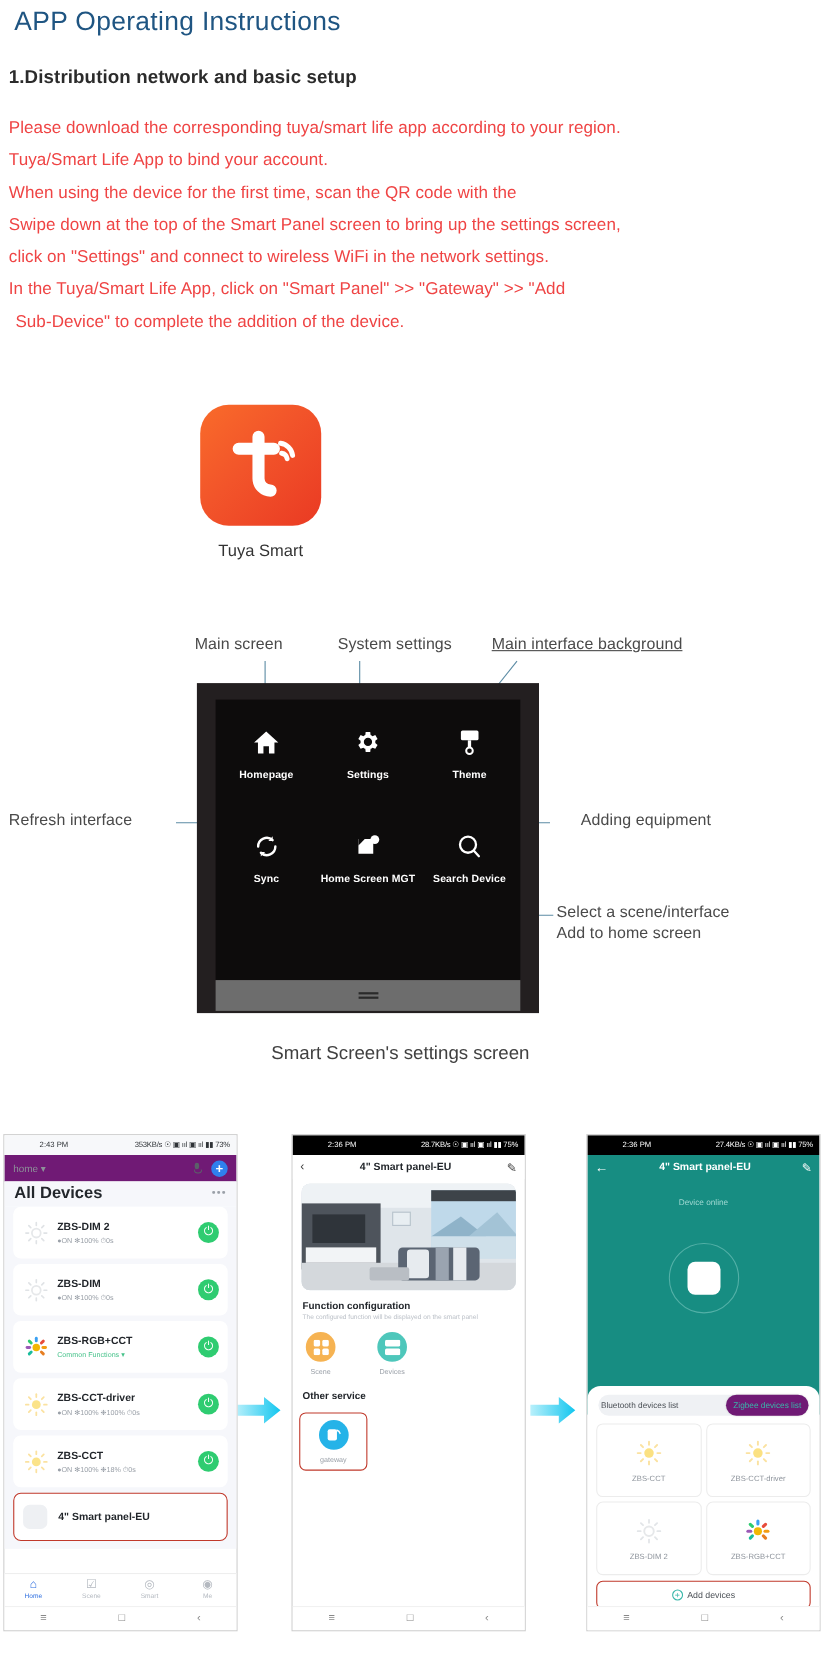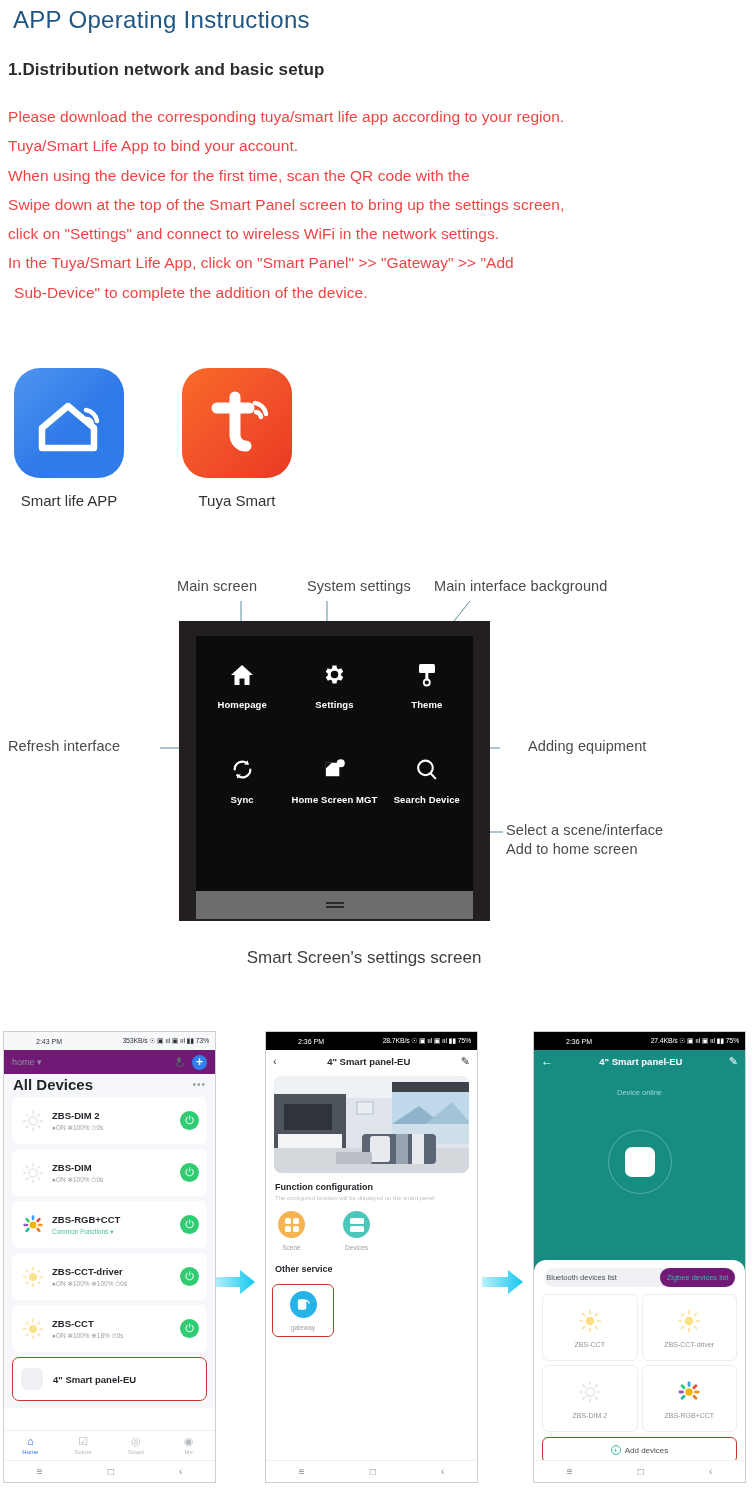--- a/index.html
+++ b/index.html
@@ -220,30 +220,20 @@
   <p>Tuya/Smart Life App to bind your account.</p>
   <p>When using the device for the first time, scan the QR code with the</p>
   <p>Swipe down at the top of the Smart Panel screen to bring up the settings screen,</p>
   <p>click on "Settings" and connect to wireless WiFi in the network settings.</p>
   <p>In the Tuya/Smart Life App, click on "Smart Panel" &gt;&gt; "Gateway" &gt;&gt; "Add</p>
   <p class="indent"> Sub-Device" to complete the addition of the device.</p>
 </div>
 
 <div class="app-row">
 
-  <div class="app-item" style="left:14px; top:0;">
-    <div class="tile smartlife">
-      <svg class="home-glyph" width="74" height="62" viewBox="0 0 74 62">
-        <path d="M10 34 L36 12 L62 34 L62 54 L10 54 Z" fill="none" stroke="#ffffff" stroke-width="6.5" stroke-linejoin="round" stroke-linecap="round"></path>
-        <path d="M54 16 a13 13 0 0 1 11 11" fill="none" stroke="#fff" stroke-width="4.5" stroke-linecap="round"></path>
-        <path d="M55 25 a6 6 0 0 1 5 5" fill="none" stroke="#fff" stroke-width="4.5" stroke-linecap="round"></path>
-      </svg>
-    </div>
-    <div class="caption">Smart life APP</div>
-  </div>
 
   <div class="app-item" style="left:182px; top:0;">
     <div class="tile tuya">
       <svg class="home-glyph" width="76" height="68" viewBox="0 0 76 68">
         <path d="M18 17 H50 M36 6 V44 a11 11 0 0 0 11 11" fill="none" stroke="#fff" stroke-width="11" stroke-linecap="round" stroke-linejoin="round"></path>
         <path d="M56 12 a13 13 0 0 1 11 11" fill="none" stroke="#fff" stroke-width="4.5" stroke-linecap="round"></path>
         <path d="M57 21 a6 6 0 0 1 5 5" fill="none" stroke="#fff" stroke-width="4.5" stroke-linecap="round"></path>
       </svg>
     </div>
     <div class="caption">Tuya Smart</div>
@@ -257,21 +247,21 @@
     <line x1="327" y1="31" x2="327" y2="105" stroke="#5b8ba4" stroke-width="1"></line>
     <line x1="470" y1="31" x2="415" y2="100" stroke="#5b8ba4" stroke-width="1"></line>
     <line x1="160" y1="178" x2="228" y2="178" stroke="#5b8ba4" stroke-width="1"></line>
     <line x1="432" y1="178" x2="500" y2="178" stroke="#5b8ba4" stroke-width="1"></line>
     <line x1="330" y1="218" x2="400" y2="262" stroke="#5b8ba4" stroke-width="1"></line>
     <line x1="400" y1="262" x2="503" y2="262" stroke="#5b8ba4" stroke-width="1"></line>
   </svg>
 
   <div class="callout" style="left:177px; top:8px;">Main screen</div>
   <div class="callout" style="left:307px; top:8px;">System settings</div>
-  <div class="callout" style="left:434px; top:8px;">Main interface background</div>
+  <div class="callout" style="left:447px; top:8px;text-decoration:underline;">Main interface background</div>
   <div class="callout" style="left:8px;   top:168px;">Refresh interface</div>
   <div class="callout" style="left:528px; top:168px;">Adding equipment</div>
   <div class="callout two-line" style="left:506px; top:251px;">
     <div>Select a scene/interface</div>
     <div>Add to home screen</div>
   </div>
 
   <div class="device"></div>
   <div class="device-screen"></div>
   <div class="device-bottom">

